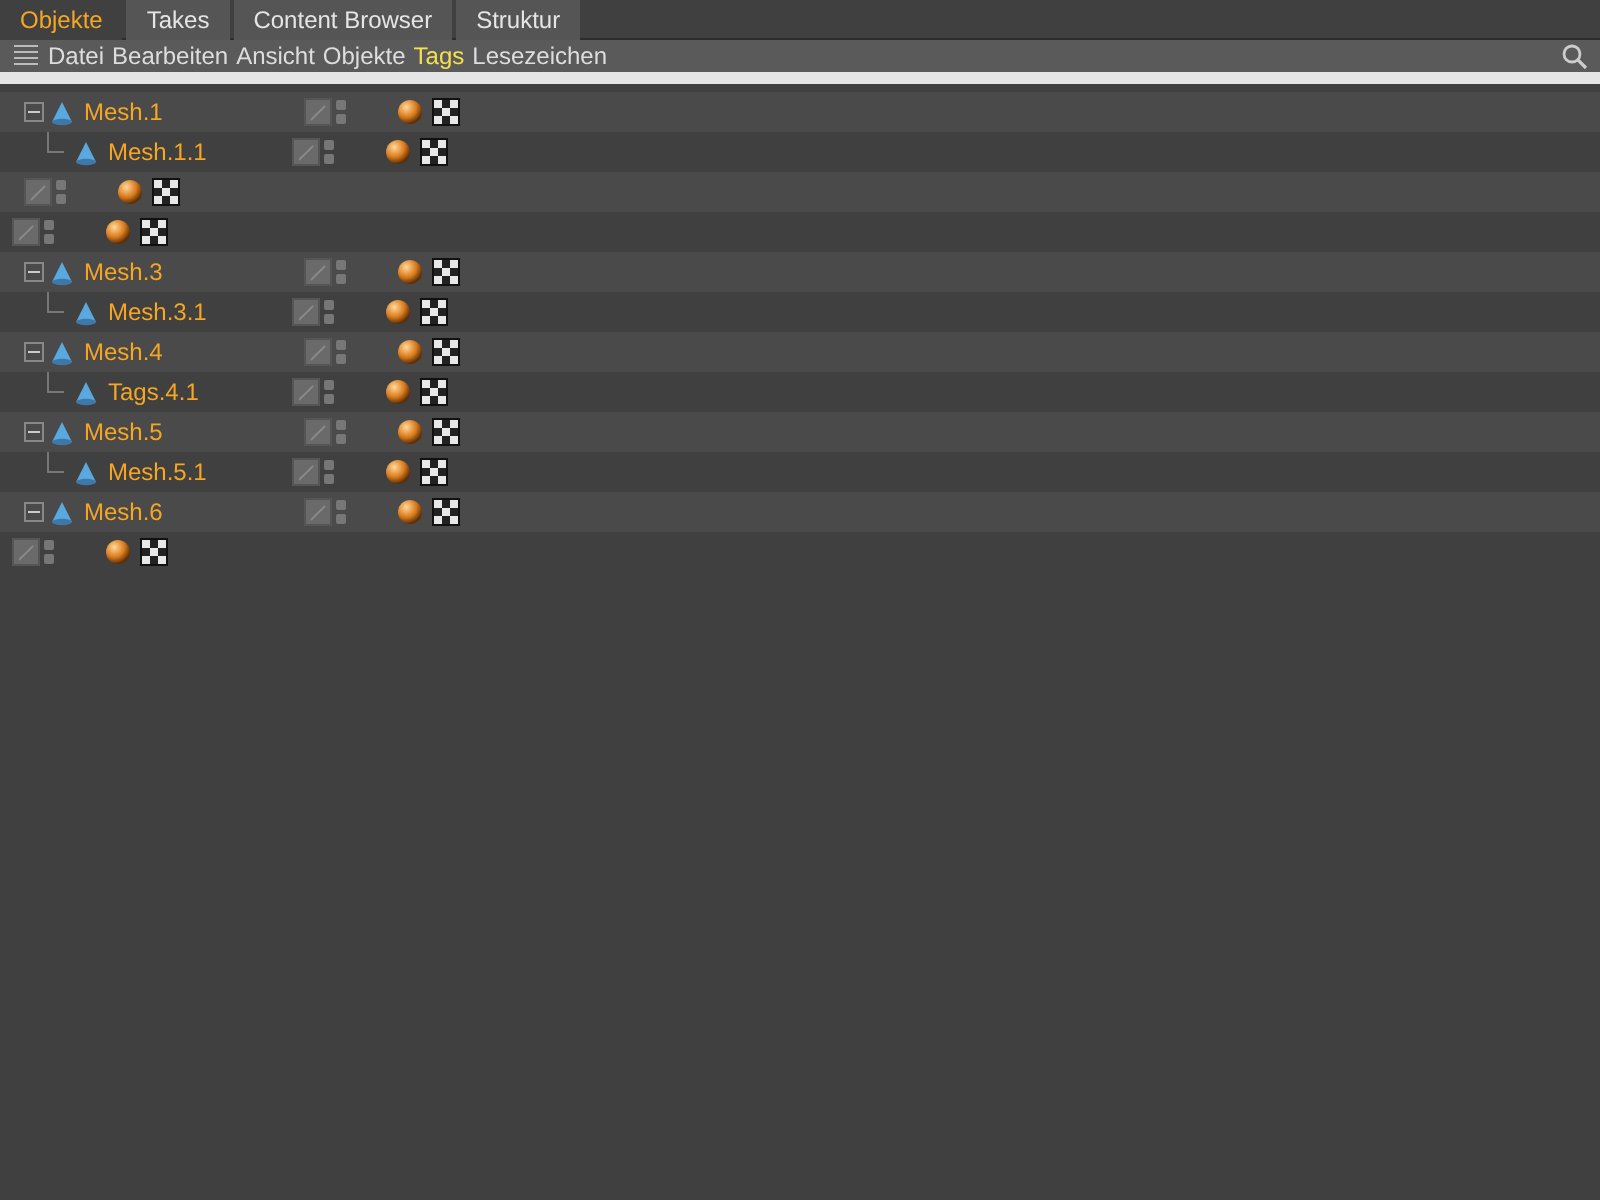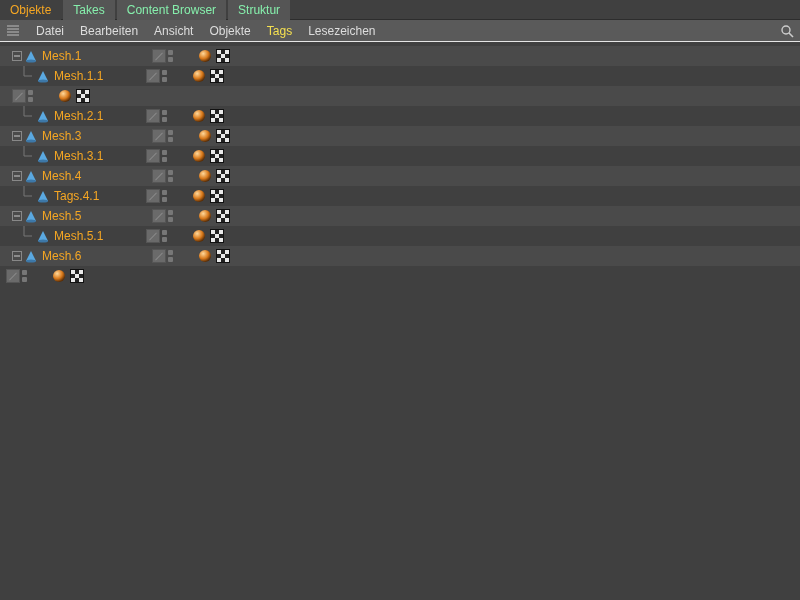--- a/index.html
+++ b/index.html
@@ -16,39 +16,39 @@
   
   .tab-bar {
     display: flex;
     height: 20px;
     background: #404040;
     border-bottom: 1px solid #2d2d2d;
   }
   .tab {
     padding: 3px 10px 0 10px;
     background: #555;
-    color: #86efac;
+    color: #e5e5e5;
     margin-right: 2px;
     height: 20px;
     font-size: 12px;
     cursor: pointer;
   }
   .tab.active {
     background: #404040;
     color: #f5a623;
   }
   
   .menu-bar {
     display: flex;
     align-items: center;
     height: 22px;
     padding: 0 6px;
     background: #5a5a5a;
-    border-bottom: 1px solid #e5e5e5;
-    gap: 16px;
+    border-bottom: 6px solid #e5e5e5;
+    gap: 4px;
     color: #ddd;
     font-size: 12px;
   }
   .menu-icon {
     width: 14px;
     height: 14px;
     display: inline-flex;
     align-items: center;
     justify-content: center;
     cursor: pointer;
@@ -276,30 +276,20 @@
               <stop offset="0%" stop-color="#ffd89a"></stop>
               <stop offset="60%" stop-color="#d97a1c"></stop>
               <stop offset="100%" stop-color="#5a2e07"></stop>
             </radialGradient>
             <circle cx="7" cy="7" r="6" fill="url(#g)"></circle>
           </svg></span>
         <span class="uv-icon"></span>
       </div>
     </div>
     <div class="row child">
-      <div class="tree-gutter">
-        <span class="child-branch"><svg width="12" height="20">
-            <path d="M4 0 L4 10 L12 10" fill="none" stroke="#777" stroke-width="1"></path>
-          </svg></span>
-        <span class="obj-icon"><svg width="14" height="14">
-            <polygon points="7,2 12,12 2,12" fill="#5aa8e0"></polygon>
-            <ellipse cx="7" cy="12" rx="5" ry="1.6" fill="#3d78a8"></ellipse>
-          </svg></span>
-        <span class="obj-label">Mesh.2.1</span>
-      </div>
       <div class="vis-column">
         <span class="layer-box"></span>
         <span class="vis-dots">
           <span class="vis-dot"></span>
           <span class="vis-dot"></span>
         </span>
       </div>
       <div class="tag-column">
         <span class="phong-icon"><svg width="14" height="14">
             <radialGradient id="g" cx="35%" cy="30%" r="70%">

